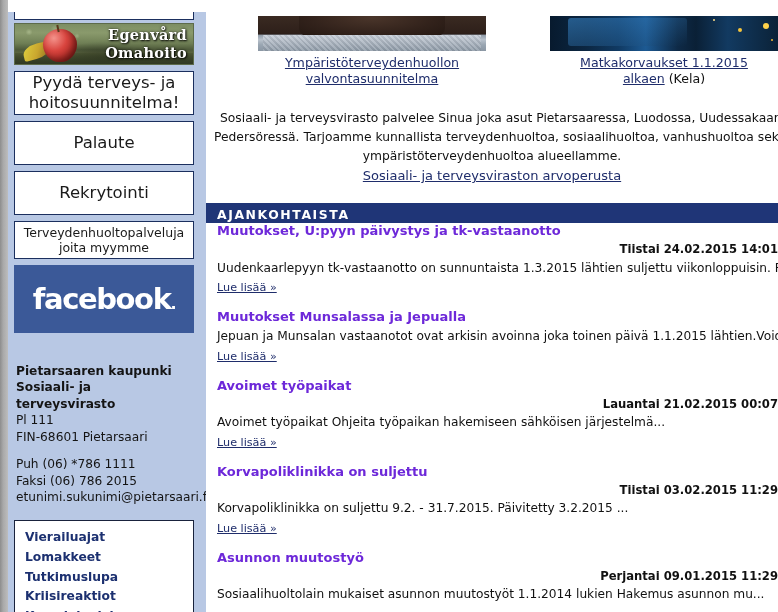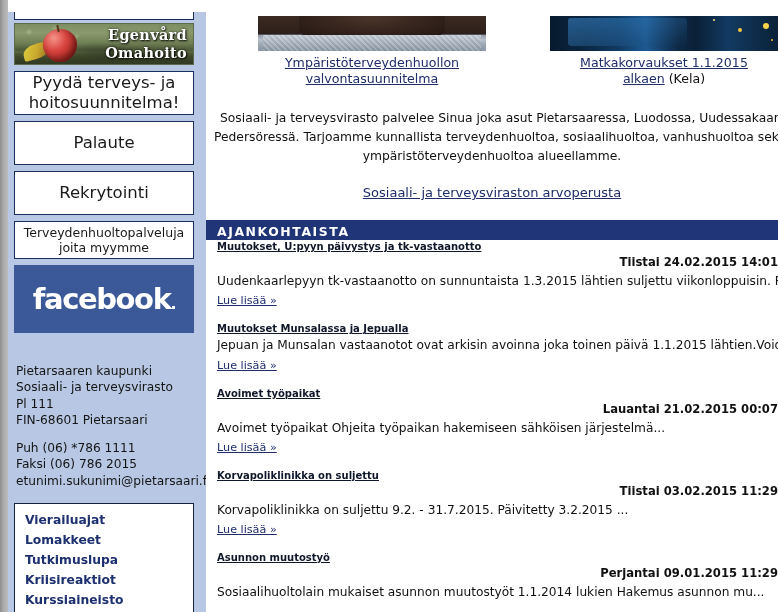--- a/index.html
+++ b/index.html
@@ -154,21 +154,21 @@
   .fb .fbdot { font-size: 16px; }
 
   
   .addr {
     margin-top: 30px;
     margin-left: 2px;
     font-size: 12.2px;
     color: #141414;
     line-height: 1.35;
   }
-  .addr .b { font-weight: normal; }
+  .addr .b { font-weight: bold; }
   .addr .gap { height: 11px; }
 
   
   .linkbox {
     margin-top: 14px;
     background:#ffffff;
     border:1px solid #19223c;
     padding: 7px 10px 9px 10px;
     width: 180px;
   }
@@ -259,21 +259,20 @@
     text-align:center;
     font-size:12.3px;
     line-height:1.52;
     color:#111111;
     white-space: nowrap;
   }
   .intro .l { display:block; }
   .intro .l1 { margin-left: 6px; }
 
   .valuelink {
-    margin-top: 17px;
     text-align:center;
   }
   .valuelink a {
     color:#1f2d6b;
     font-size:13px;
     text-decoration:underline;
     cursor:pointer;
   }
 
   
@@ -284,24 +283,23 @@
     font-size:12.4px;
     font-weight:bold;
     letter-spacing:1.6px;
     padding: 4px 0 4px 11px;
     height:20px;
   }
   .news-list { padding: 0 0 0 11px; }
   .news-item { margin-bottom: 14px; }
   .news-item .title {
     display:block;
-    color:#0f172a;
+    color:#6d28d9;
     font-weight:bold;
-    font-size:10px;
-    text-decoration:underline;
+    font-size:13px;
     cursor:pointer;
     line-height:1.3;
   }
   .news-item .date {
     display:block;
     font-weight:bold;
     font-size:11.6px;
     color:#111111;
     margin-top:2px;
     line-height:1.35;

